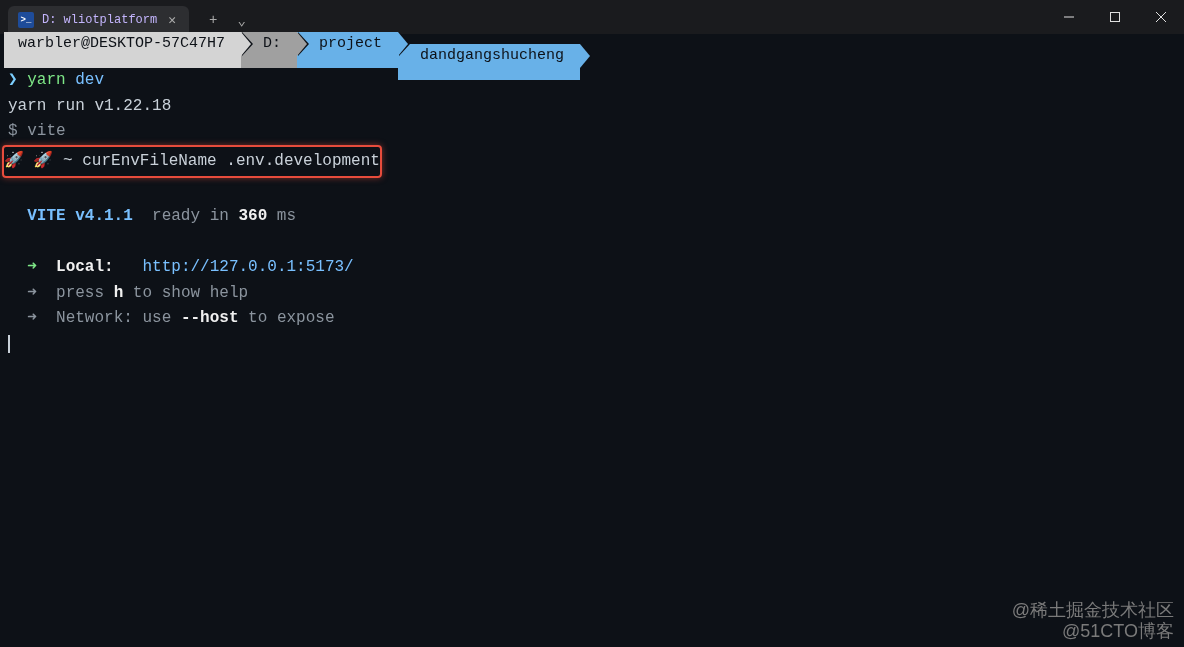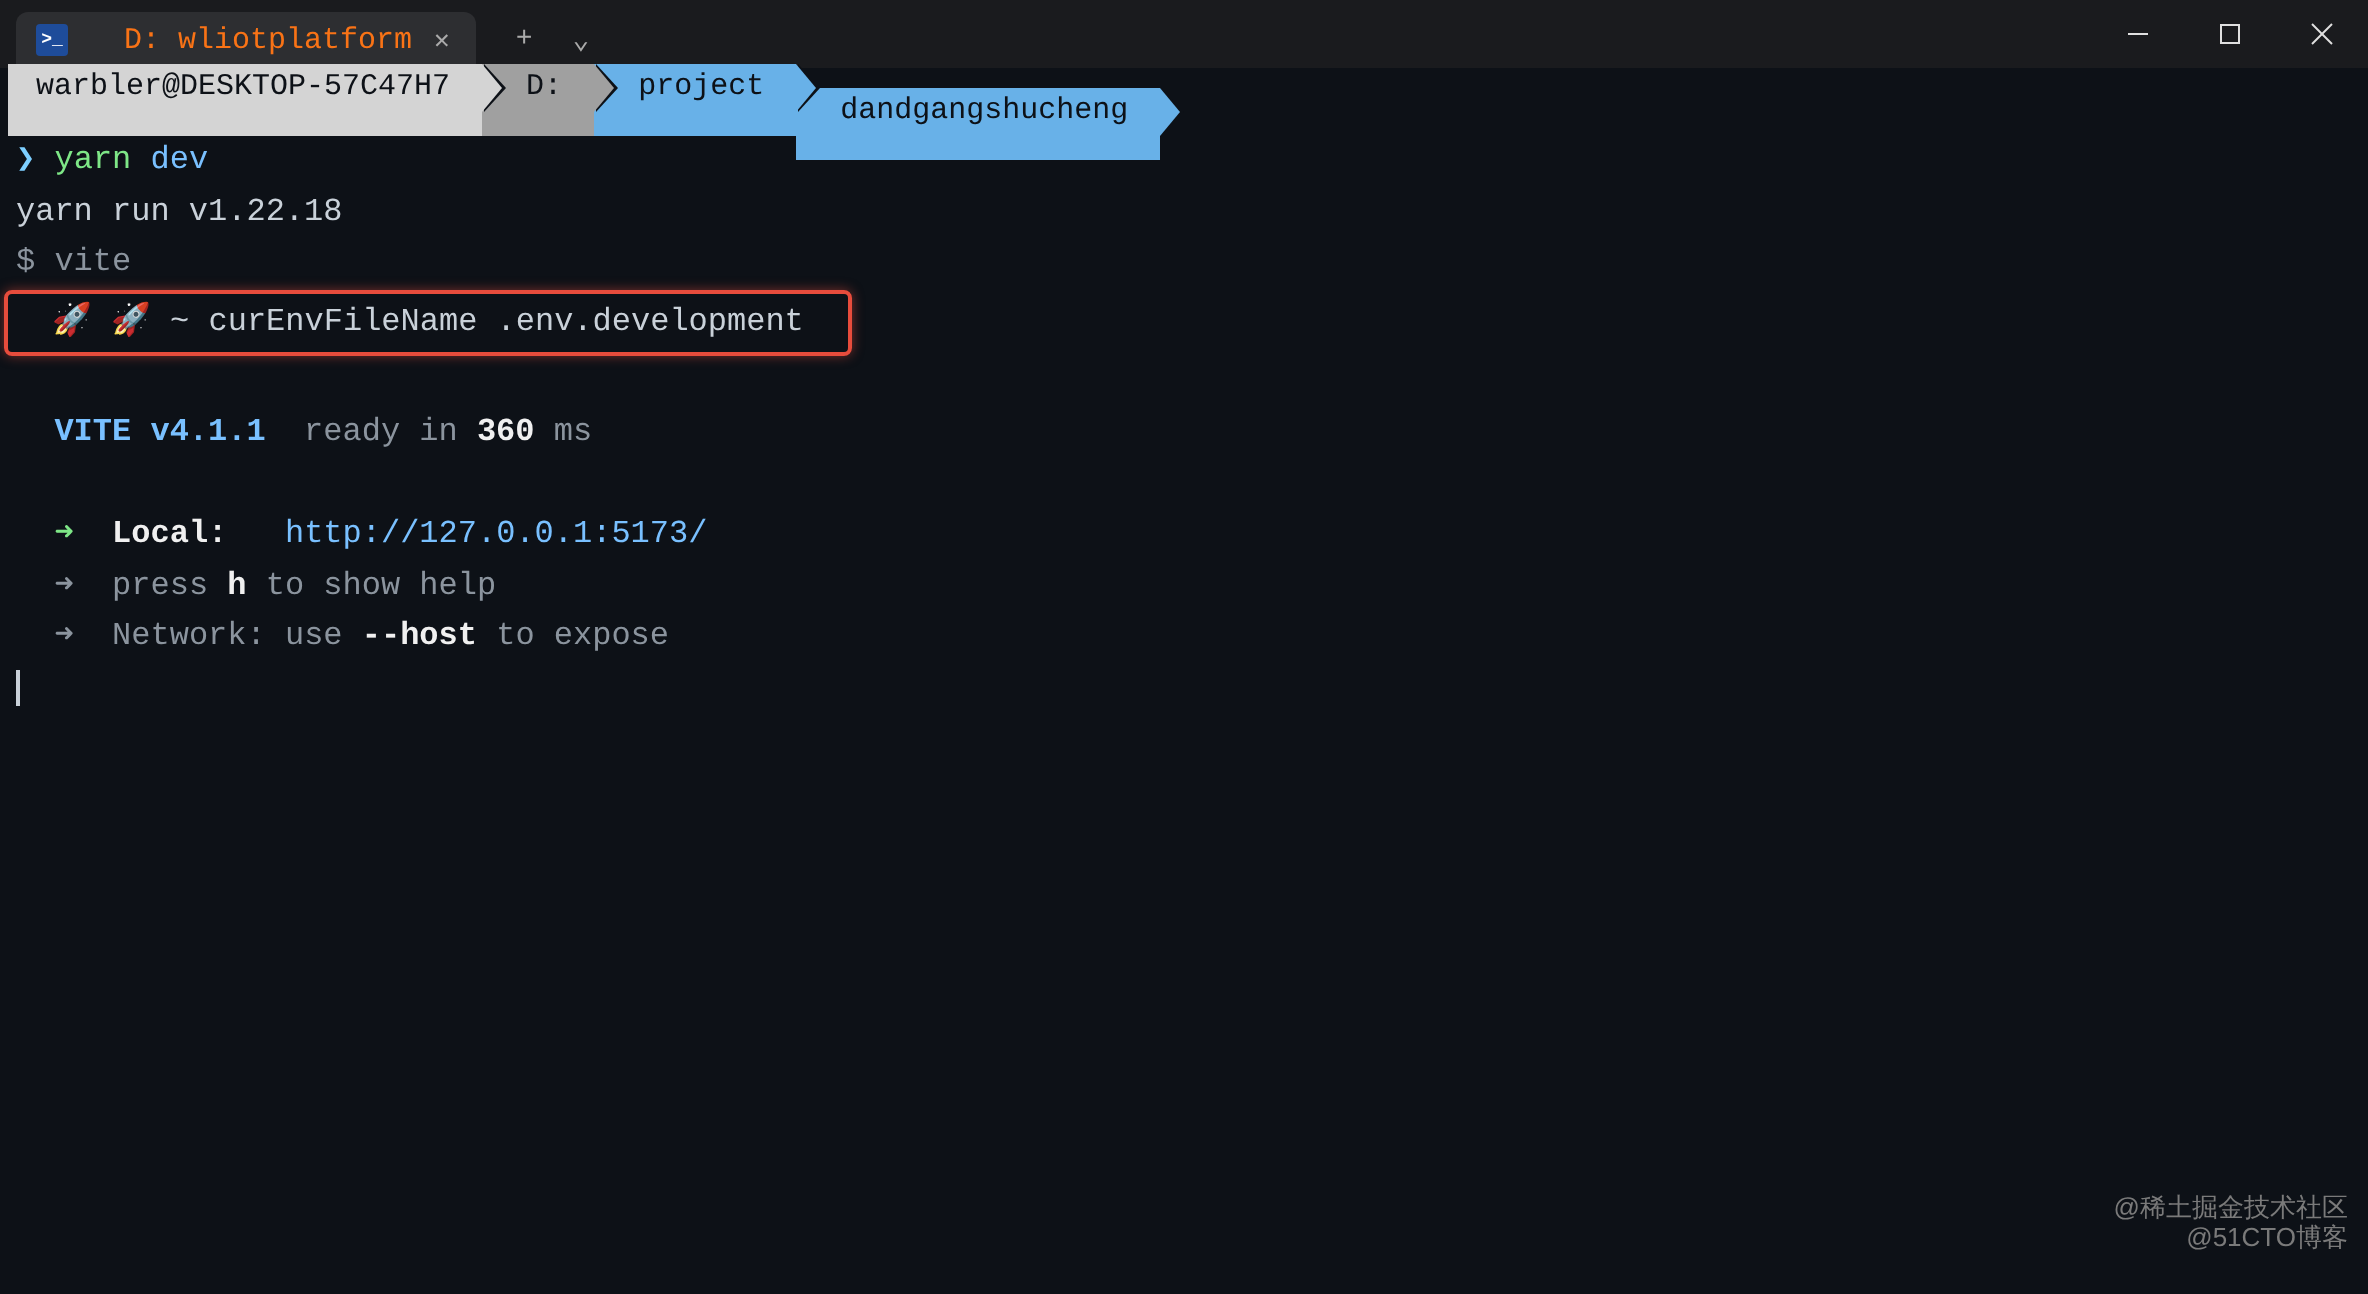--- a/index.html
+++ b/index.html
@@ -34,21 +34,21 @@
       height: 16px;
       background: #1e4c9a;
       border-radius: 2px;
       display: flex;
       align-items: center;
       justify-content: center;
       font-size: 9px;
       color: #fff;
       font-weight: bold;
     }
-    .tab-title { color: #f97316; font-size: 15px; margin-left: 20px; }
+    .tab-title { color: #c4b5fd; font-size: 12px; }
     .tab-close { color: #aaa; font-size: 13px; padding: 0 3px; cursor: pointer; }
     .tab-actions { display: flex; align-items: center; gap: 4px; margin-left: 12px; padding-top: 6px; }
     .tab-action { color: #aaa; font-size: 14px; padding: 3px 8px; cursor: pointer; }
     .window-controls { margin-left: auto; display: flex; height: 34px; }
     .win-btn { width: 46px; display: flex; align-items: center; justify-content: center; color: #e0e0e0; cursor: pointer; }
     .win-btn svg { width: 12px; height: 12px; }
 
     .breadcrumb {
       height: 32px;
       background: #0d1117;
@@ -107,37 +107,37 @@
     .dim { color: #8b949e; }
     .vite-name { color: #79c0ff; font-weight: bold; }
     .bright { color: #f0f0f0; font-weight: bold; }
     .url { color: #79c0ff; }
     .arrow { color: #7ee787; }
     .highlight-box {
       display: inline-block;
       border: 2px solid #e74c3c;
       border-radius: 4px;
       box-shadow: 0 0 6px rgba(231,76,60,0.5);
-      padding: 2px 22px;
+      padding: 2px 0;
       margin-left: -6px;
     }
     .cursor {
       display: inline-block;
       width: 2px;
       height: 18px;
       background: #c9d1d9;
       vertical-align: middle;
     }
     .watermarks {
       position: absolute;
-      bottom: 20px;
+      bottom: 4px;
       right: 10px;
       text-align: right;
       color: #7a7a7a;
-      font-size: 13px;
+      font-size: 18px;
       font-family: sans-serif;
       line-height: 1.2;
     }
   </style>
 </head>
 <body>
 
 <div class="titlebar">
   <div class="tab">
     <span class="tab-icon">&gt;_</span>

